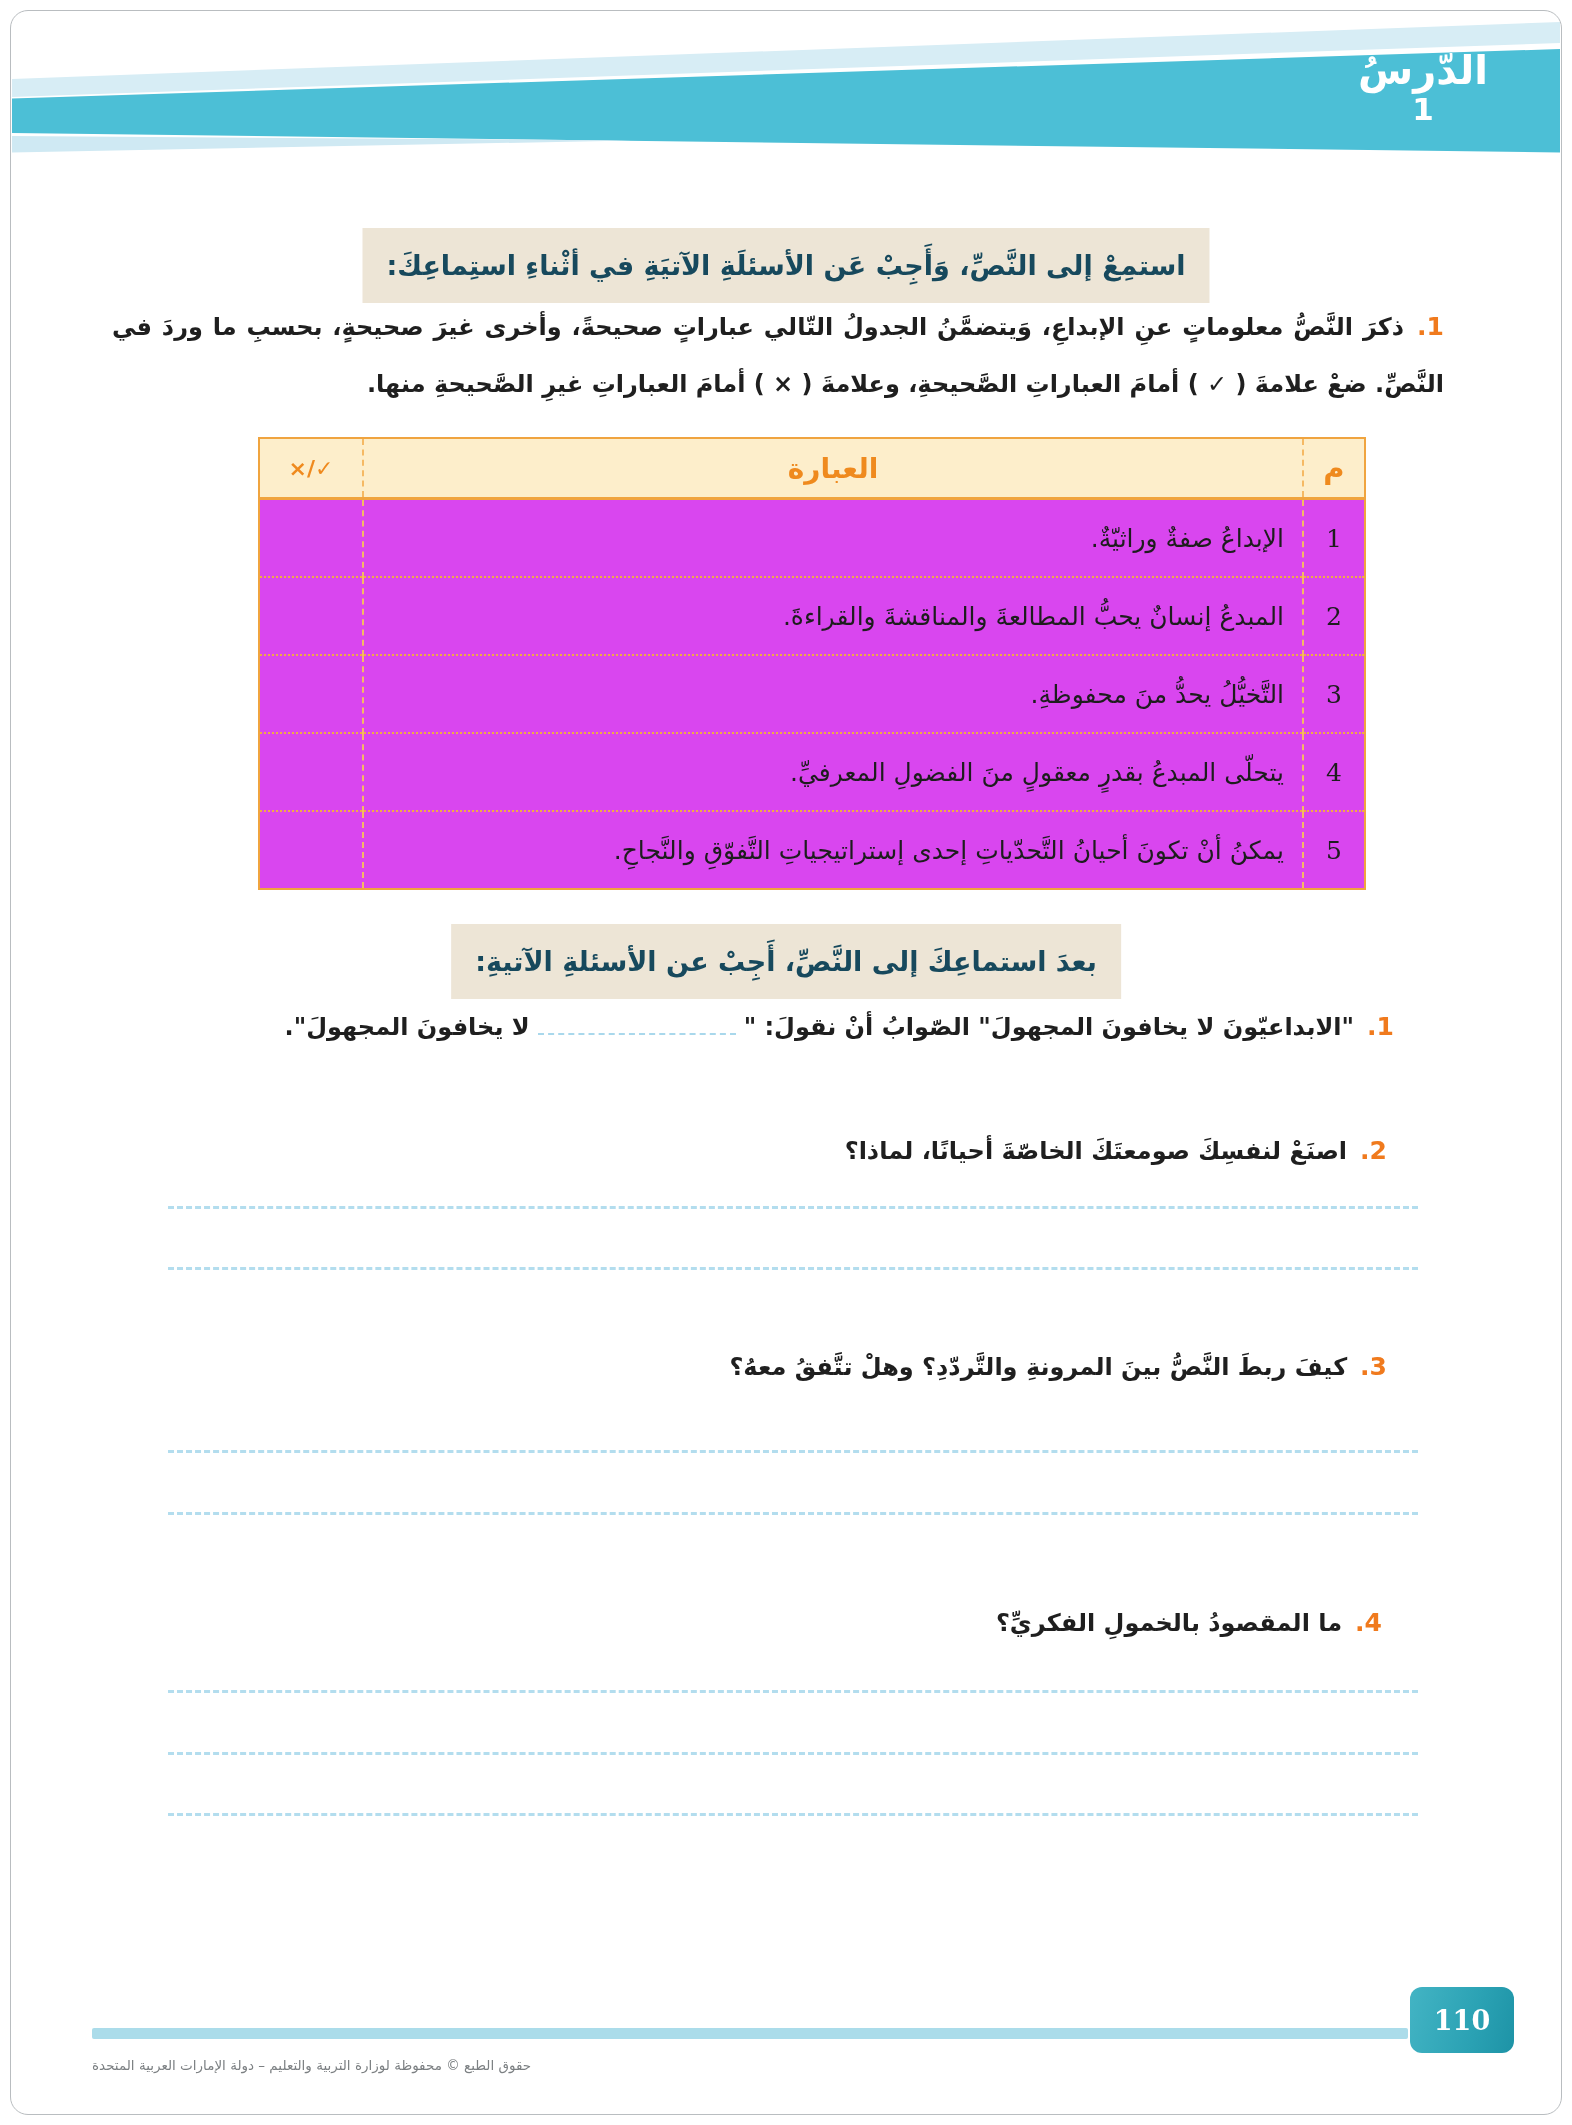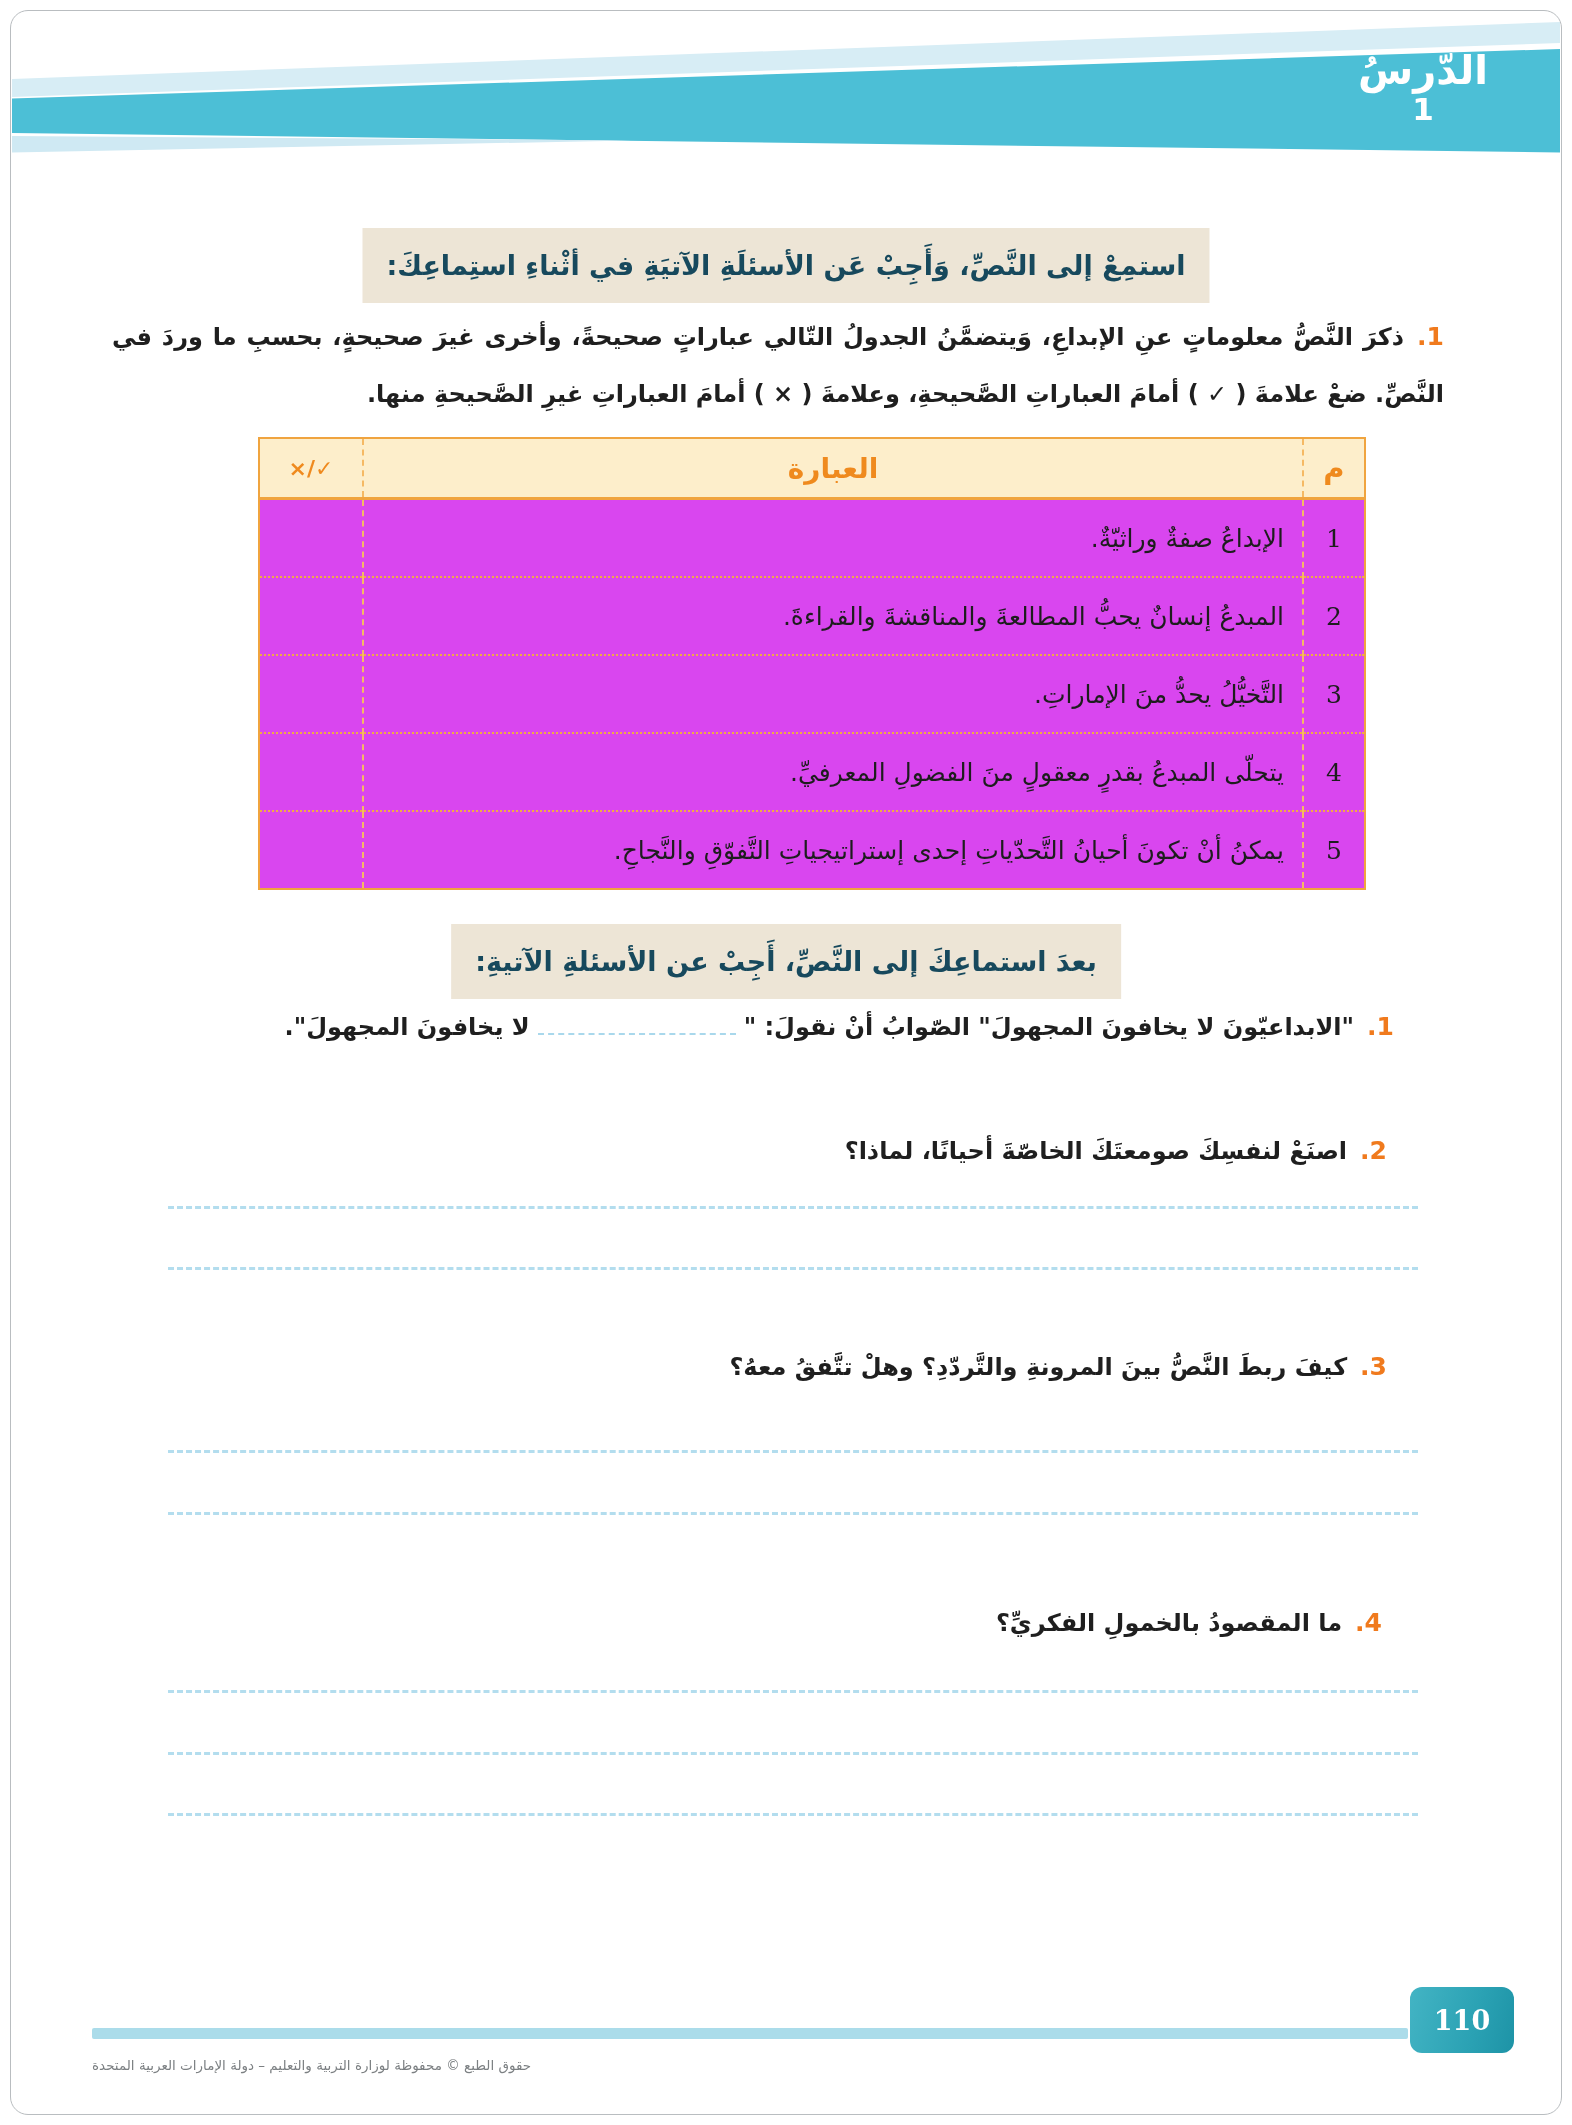--- a/index.html
+++ b/index.html
@@ -24,21 +24,21 @@
   
   .sec-heading {
     position:absolute; left:50%; transform:translateX(-50%);
     background:#ede5d6; color:#17495d; font-weight:bold; font-size:27px;
     padding:22px 24px; white-space:nowrap; direction:rtl;
   }
   #heading-while { top:228px; }
   #heading-after { top:924px; }
   
   .q-intro {
-    position:absolute; top:308px; right:128px; left:112px; margin:0;
+    position:absolute; top:298px; right:128px; left:112px; margin:0;
     direction:rtl; text-align:justify; font-size:24px; font-weight:bold;
     color:#1f1f1f; line-height:57px;
   }
   .q-num { color:#f07a1d; font-weight:bold; padding-left:13px; font-size:25px; }
   
   .t-table {
     position:absolute; top:437px; left:258px; width:1108px;
     border-collapse:collapse; direction:rtl; table-layout:fixed;
     border:2.5px solid #f0a43f;
   }
@@ -126,21 +126,21 @@
         <td class="c-stmt">الإبداعُ صفةٌ وراثيّةٌ.</td>
         <td class="c-mark"></td>
       </tr>
       <tr>
         <td class="c-num">2</td>
         <td class="c-stmt">المبدعُ إنسانٌ يحبُّ المطالعةَ والمناقشةَ والقراءةَ.</td>
         <td class="c-mark"></td>
       </tr>
       <tr>
         <td class="c-num">3</td>
-        <td class="c-stmt">التَّخيُّلُ يحدُّ منَ الإماراتِ.</td>
+        <td class="c-stmt">التَّخيُّلُ يحدُّ منَ محفوظةِ.</td>
         <td class="c-mark"></td>
       </tr>
       <tr>
         <td class="c-num">4</td>
         <td class="c-stmt">يتحلّى المبدعُ بقدرٍ معقولٍ منَ الفضولِ المعرفيِّ.</td>
         <td class="c-mark"></td>
       </tr>
       <tr>
         <td class="c-num">5</td>
         <td class="c-stmt">يمكنُ أنْ تكونَ أحيانُ التَّحدّياتِ إحدى إستراتيجياتِ التَّفوّقِ والنَّجاحِ.</td>

